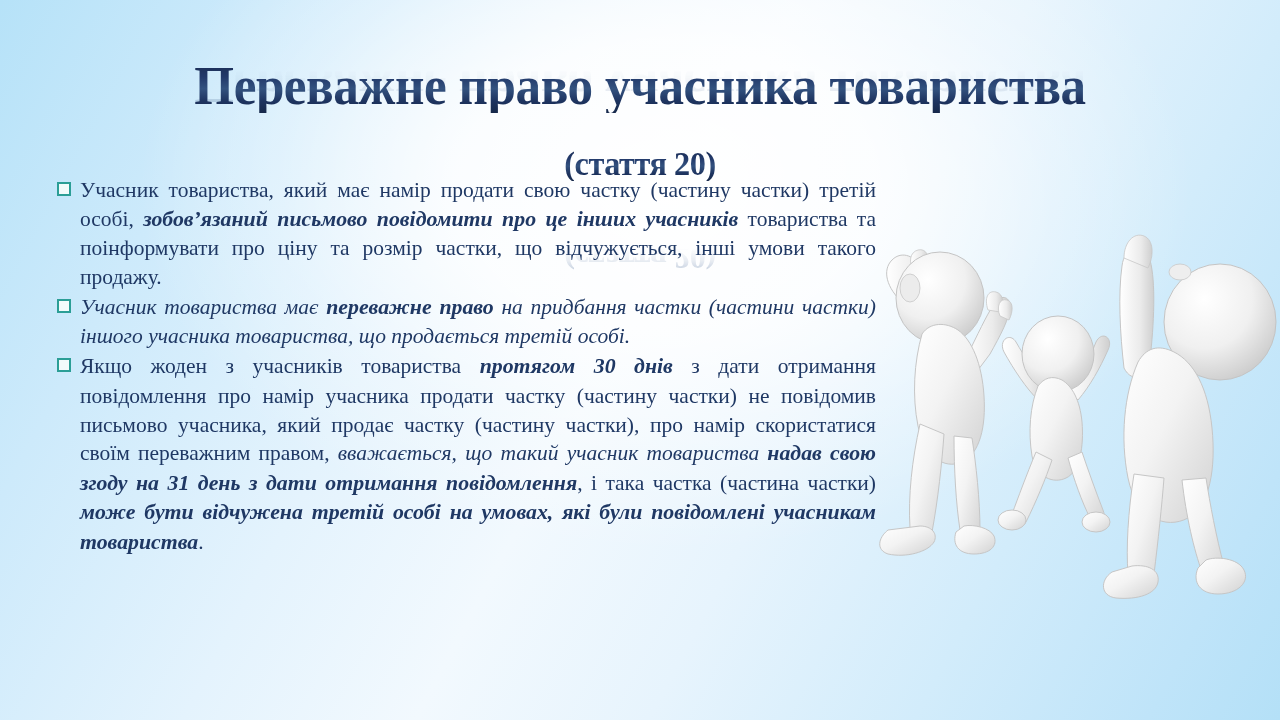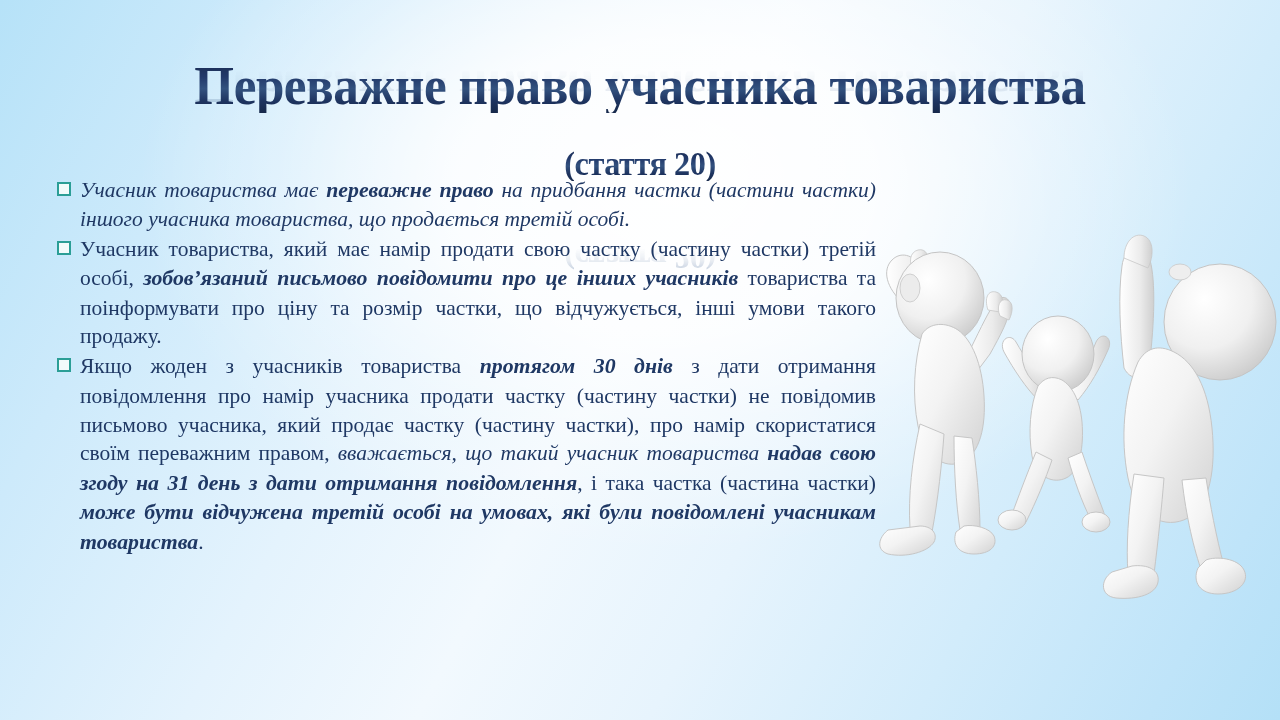--- a/index.html
+++ b/index.html
@@ -153,28 +153,28 @@
       <span class="title-main">Переважне право учасника товариства</span>
     </div>
     <div class="title-wrap">
       <span class="refl refl-sub">(стаття 20)</span>
       <span class="title-sub">(стаття 20)</span>
     </div>
   </div>
 
   <div class="body-col">
 
+    <div class="bullet-row">
+      <span class="bullet-marker"></span>
+      <span>Учасник товариства, який має намір продати свою частку (частину частки) третій особі, </span><em class="bi">зобов’язаний письмово повідомити про це інших учасників</em><span> товариства та поінформувати про ціну та розмір частки, що відчужується, інші умови такого продажу.</span>
+    </div>
+
     <div class="bullet-row b-italic">
       <span class="bullet-marker"></span>
       <span>Учасник товариства має </span><em class="bi">переважне право</em><span> на придбання частки (частини частки) іншого учасника товариства, що продається третій особі.</span>
-    </div>
-
-    <div class="bullet-row">
-      <span class="bullet-marker"></span>
-      <span>Учасник товариства, який має намір продати свою частку (частину частки) третій особі, </span><em class="bi">зобов’язаний письмово повідомити про це інших учасників</em><span> товариства та поінформувати про ціну та розмір частки, що відчужується, інші умови такого продажу.</span>
     </div>
 
     <div class="bullet-row">
       <span class="bullet-marker"></span>
       <span>Якщо жоден з учасників товариства </span><em class="bi">протягом 30 днів</em><span> з дати отримання повідомлення про намір учасника продати частку (частину частки) не повідомив письмово учасника, який продає частку (частину частки), про намір скористатися своїм переважним правом, </span><span class="b-italic">вважається, що такий учасник товариства </span><em class="bi">надав свою згоду на 31 день з дати отримання повідомлення</em><span>, і така частка (частина частки) </span><em class="bi">може бути відчужена третій особі на умовах, які були повідомлені учасникам товариства</em><span>.</span>
     </div>
 
   </div>
 
   <div class="figures">

